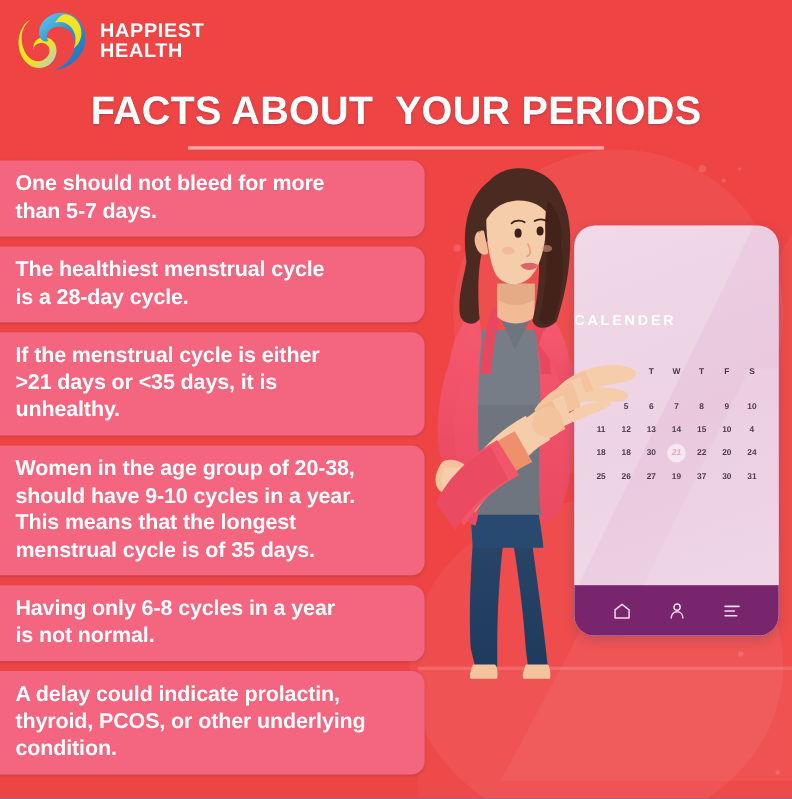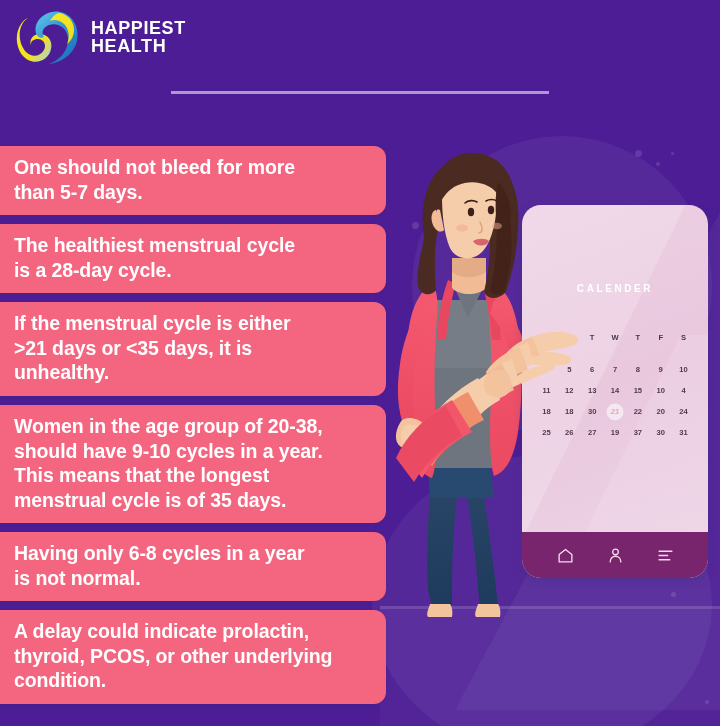--- a/index.html
+++ b/index.html
@@ -8,21 +8,21 @@
     background: #5b7fba;
   }
   body {
     font-family: "Liberation Sans", sans-serif;
   }
   #poster {
     position: relative;
     width: 720px;
     height: 726px;
     overflow: hidden;
-    background: #4c1d95;
+    background: #ef4444;
   }
 
   
   .bg-layer { position:absolute; inset:0; overflow:hidden; }
   .bg-circle-big {
     position: absolute;
     left: 412px; top: 136px;
     width: 300px; height: 300px;
     border-radius: 50%;
     background: rgba(255,255,255,0.055);
@@ -144,23 +144,23 @@
     background: linear-gradient(116deg, rgba(255,255,255,0.20) 0%, rgba(255,255,255,0.20) 42%, rgba(255,255,255,0.00) 42.3%);
   }
   .phone-sheen2 {
     position:absolute; left:-20px; top:130px; width:300px; height:300px;
     background: linear-gradient(116deg, rgba(255,255,255,0.00) 0%, rgba(255,255,255,0.00) 40%, rgba(255,255,255,0.11) 40.3%);
   }
   .cal-title {
     position: absolute;
     left: 0; top: 78px;
     width: 186px;
-    text-align: center;
+    text-align: left;
     color: #ffffff;
-    font-size: 10px;
+    font-size: 13px;
     font-weight: bold;
     letter-spacing: 2.6px;
   }
   .cal-grid {
     position: absolute;
     left: 13px; top: 128px;
     width: 160px;
   }
   .cal-row {
     display: grid;
@@ -248,20 +248,21 @@
         <path d="M44 5 C53 7 58 14 58 22 C58 28 55 33 51 36 C54 29 53 21 48 16 C44 12 38 11 34 13 C37 8 40 5 44 5 Z" fill="url(#gy2)"></path>
       </svg>
     </span>
     <span class="brand-text">
       <div>HAPPIEST</div>
       <div>HEALTH</div>
     </span>
   </div>
 
   <div class="headline">
+    <span class="title">FACTS ABOUT  YOUR PERIODS</span>
     <div class="rule"></div>
   </div>
 
   <div class="scene">
     <svg width="720" height="726" viewBox="0 0 720 726" xmlns="http://www.w3.org/2000/svg">
       <defs>
         <linearGradient id="jkt" x1="0" y1="0" x2="0" y2="1">
           <stop offset="0%" stop-color="#f4596f"></stop>
           <stop offset="100%" stop-color="#ea4a62"></stop>
         </linearGradient>

